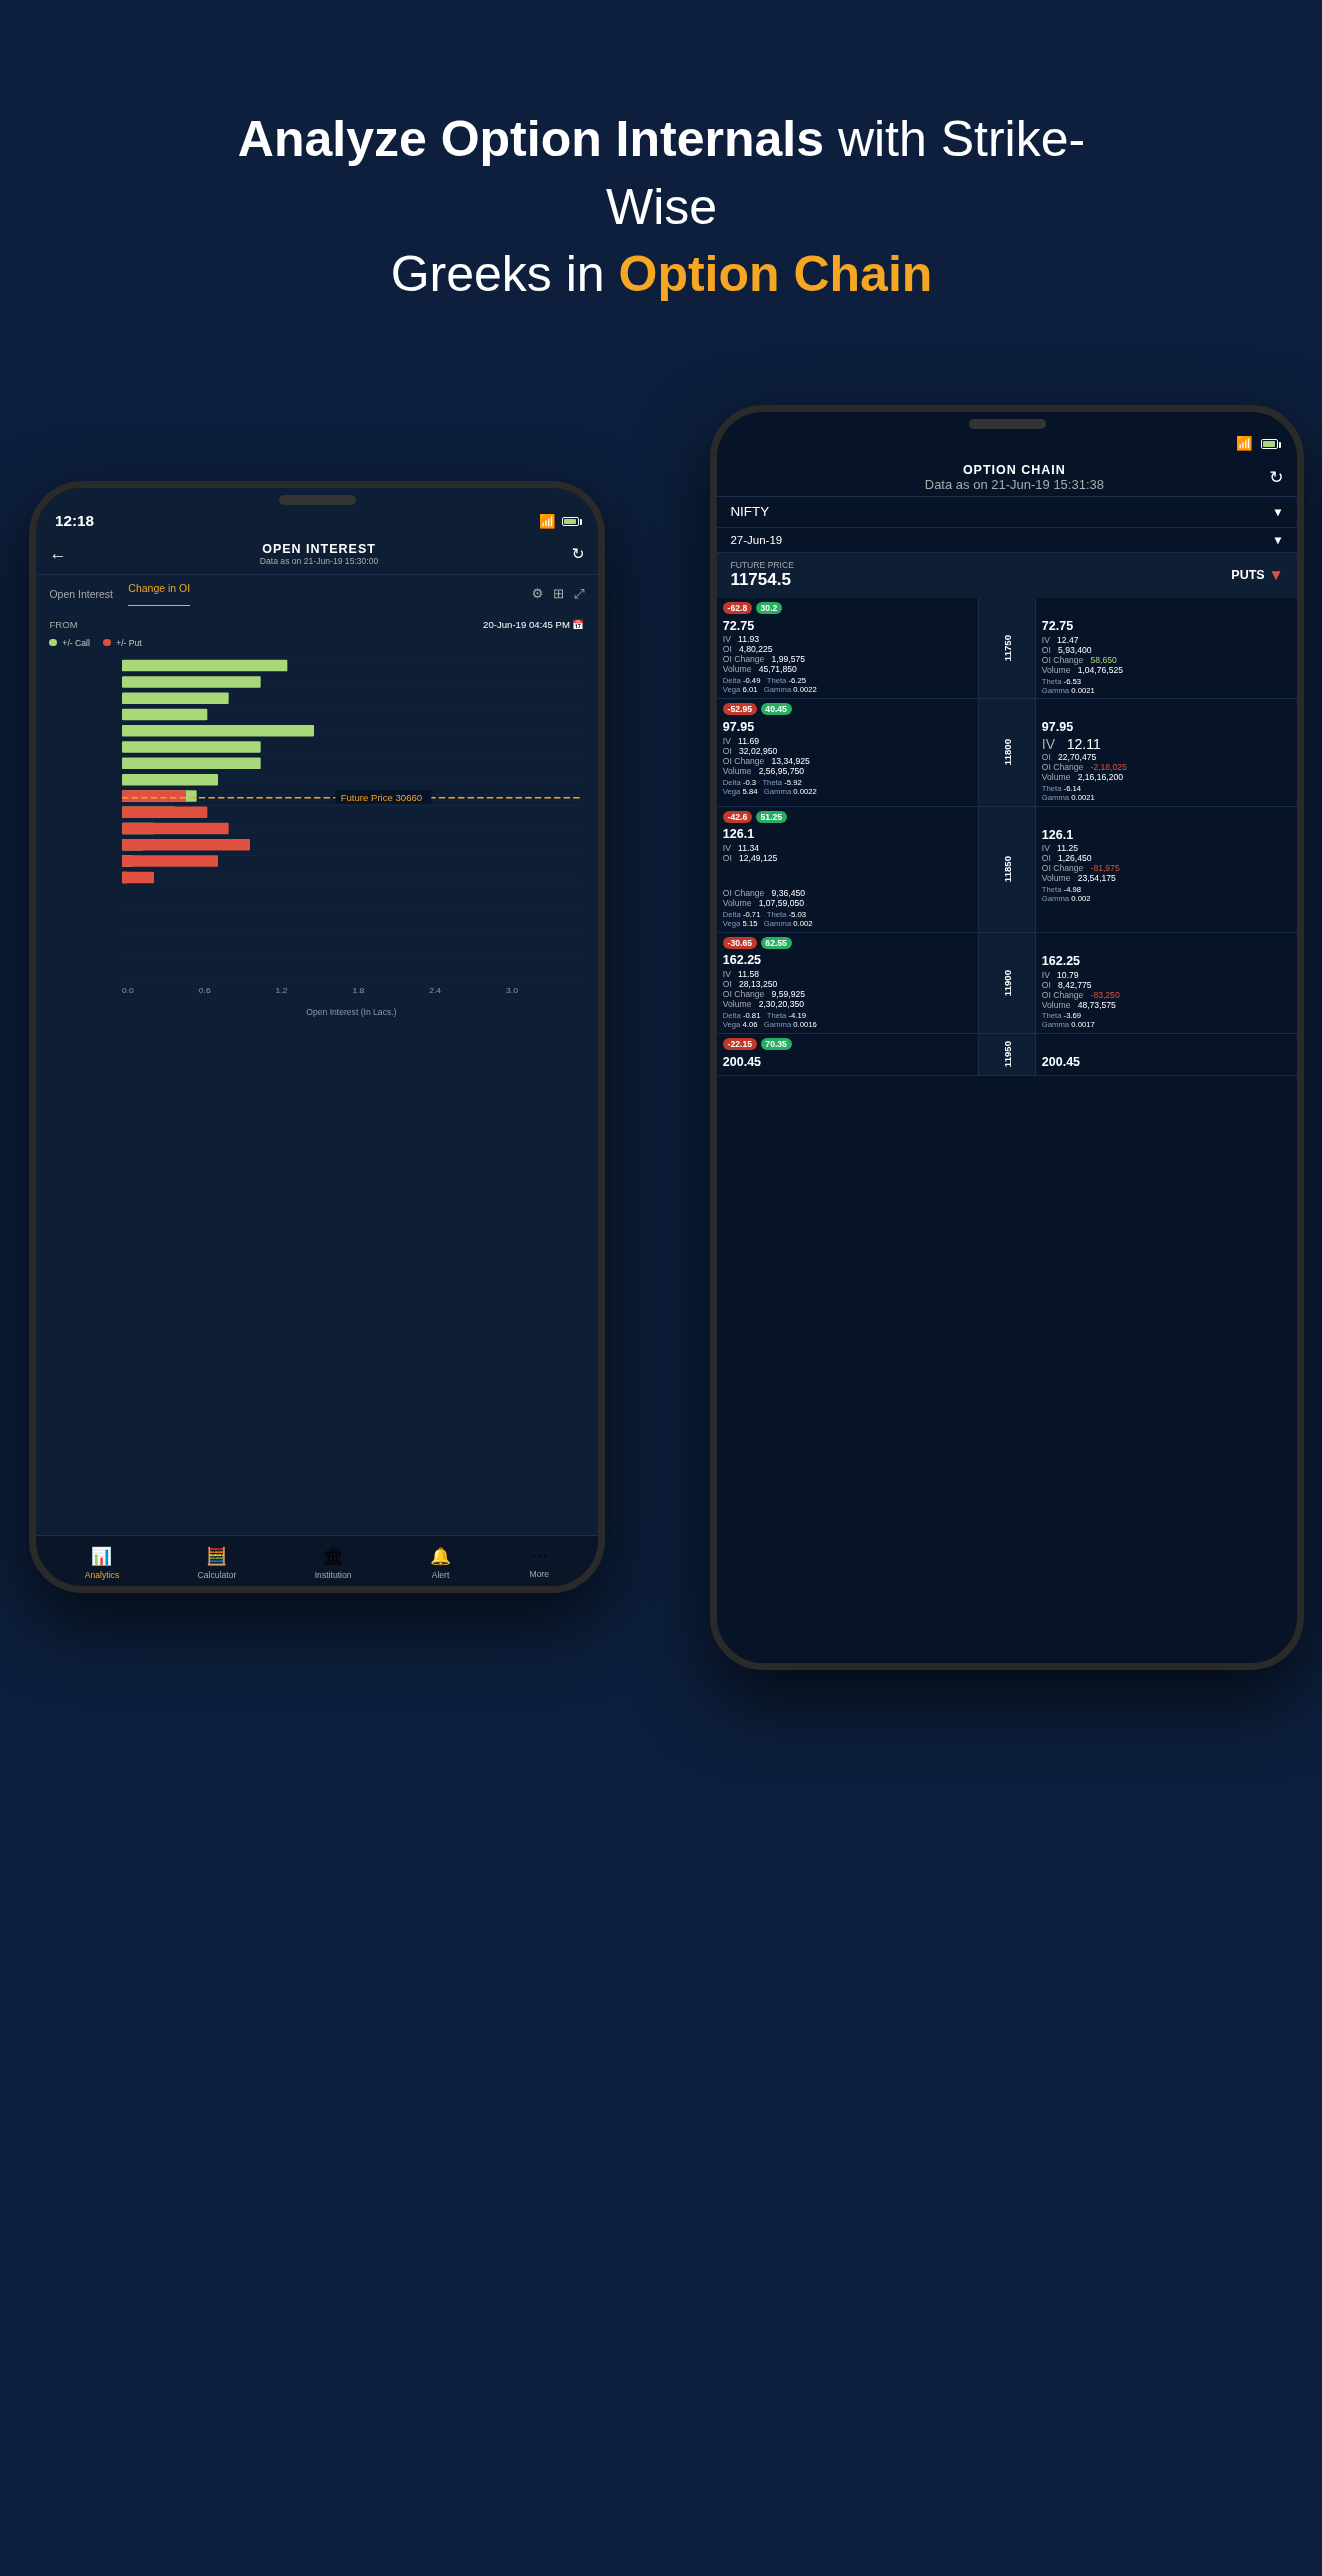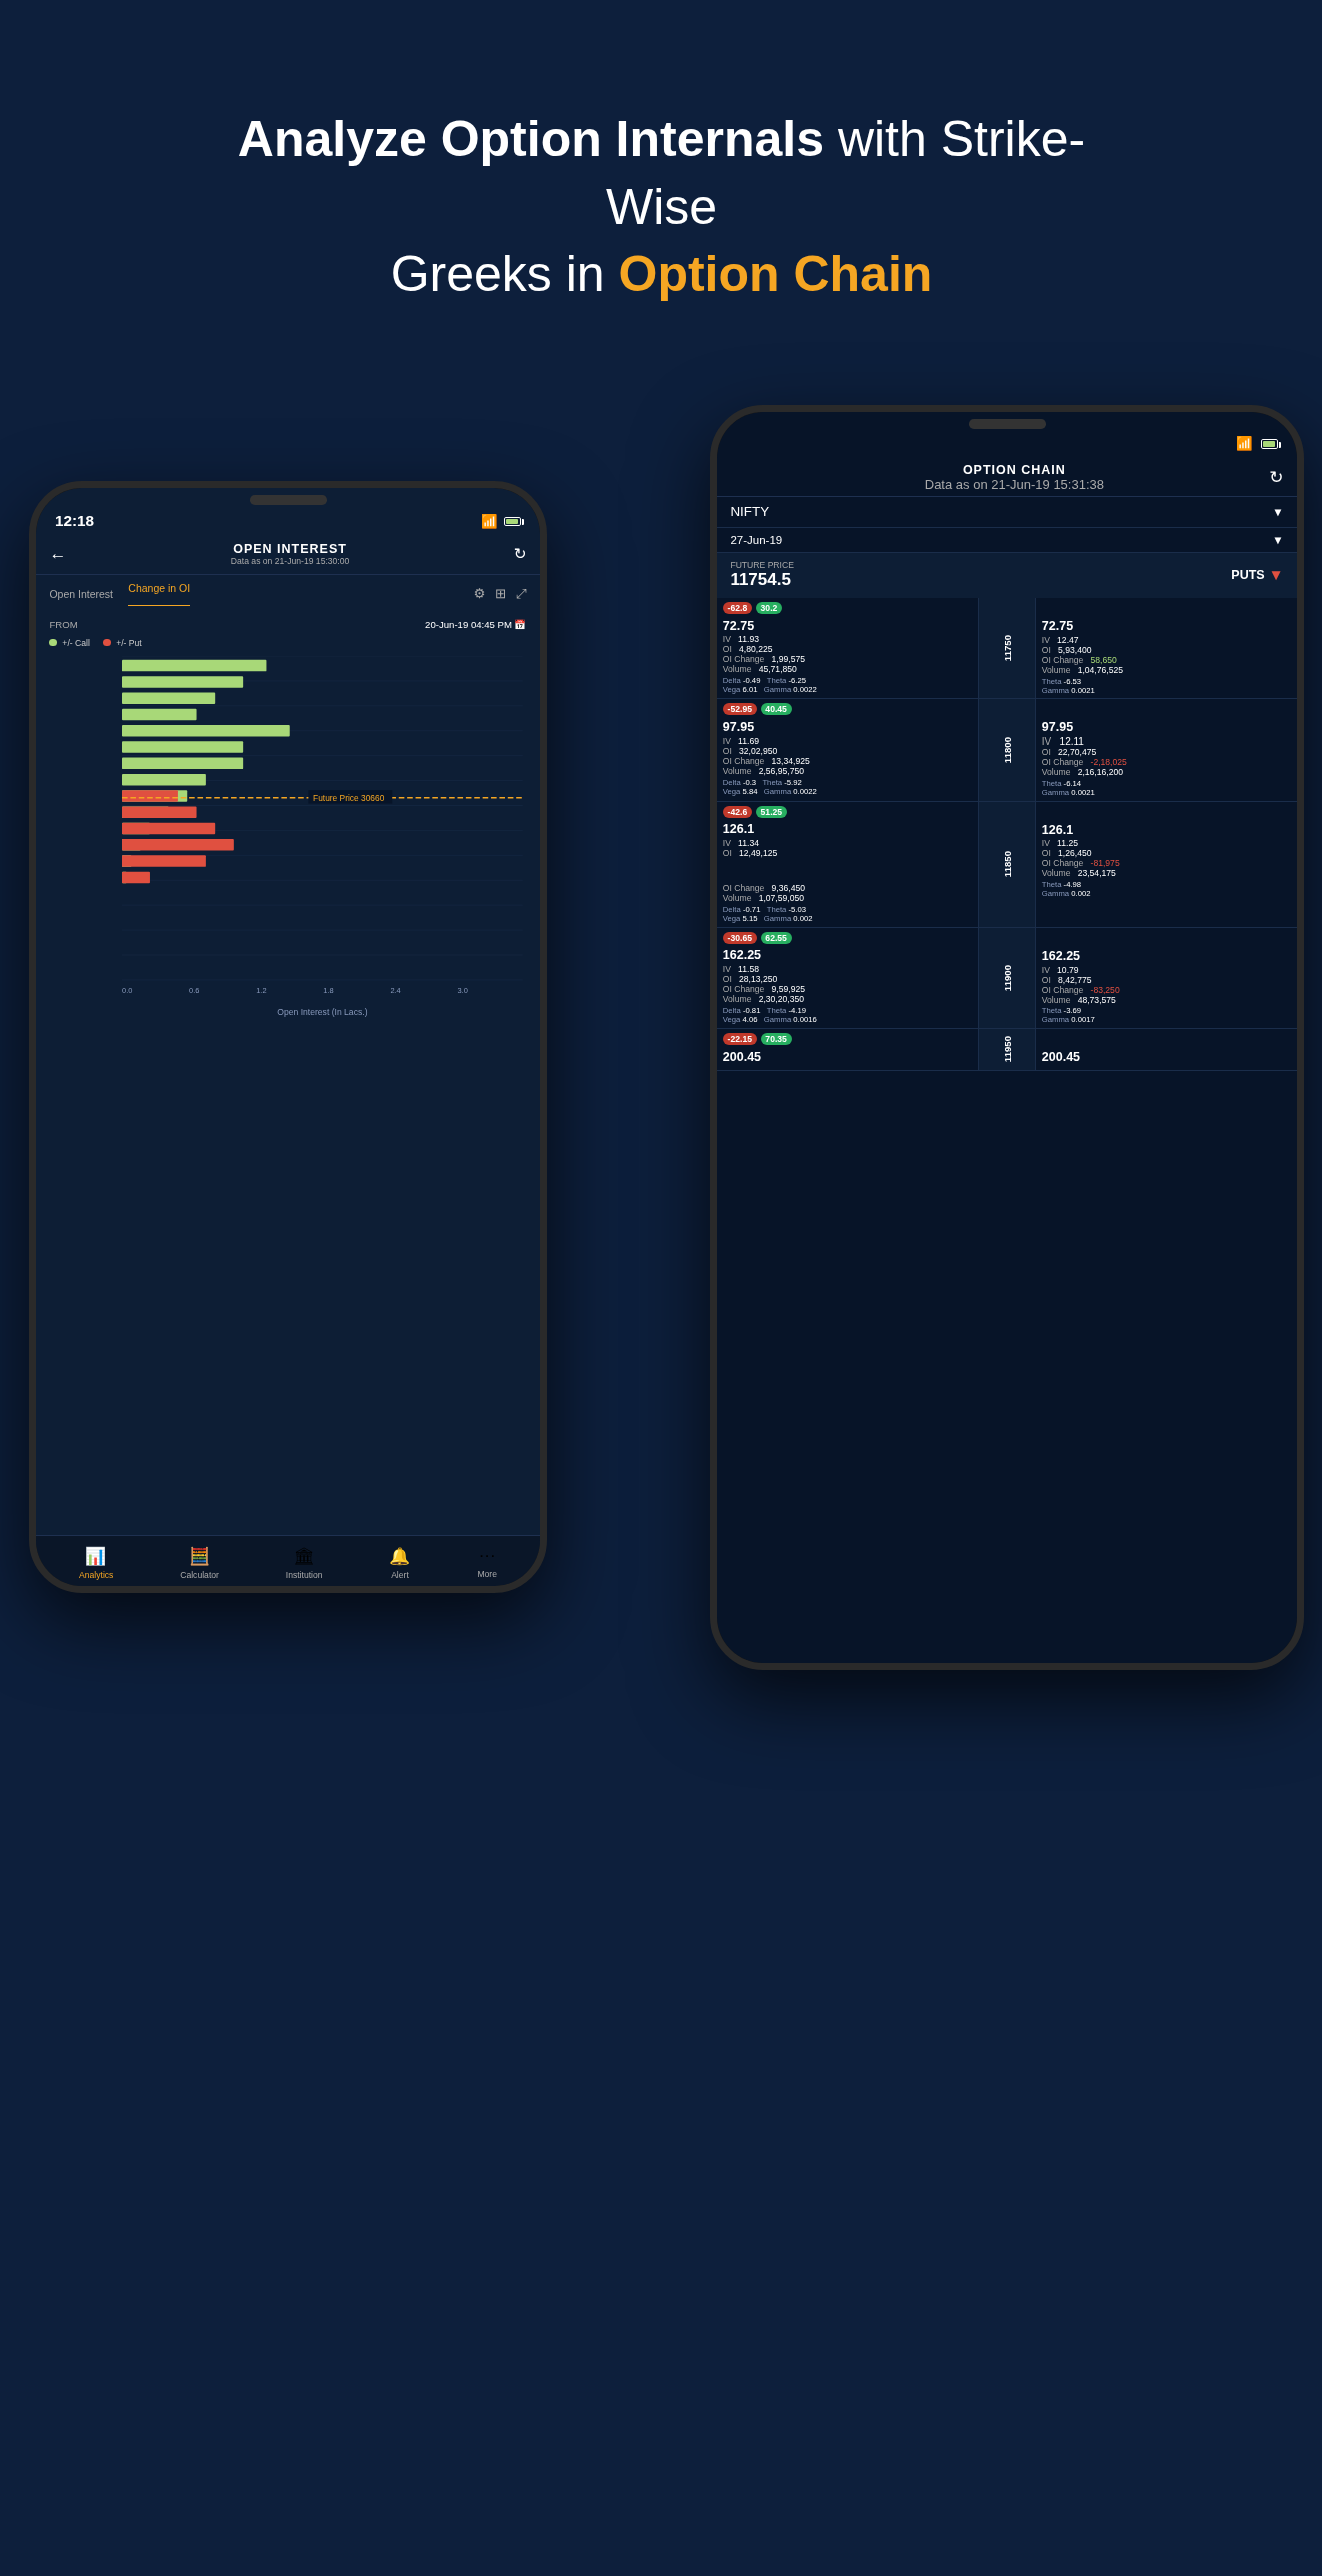--- a/index.html
+++ b/index.html
@@ -65,21 +65,21 @@
     .phone {
       position: absolute;
       border-radius: 58px;
       background: #1a1a1a;
       box-shadow: 0 29px 77px rgba(0,0,0,0.7);
       overflow: hidden;
     }
 
     
     .phone-left {
-      width: 518px;
+      width: 576px;
       height: 1112px;
       left: 29px;
       top: 134px;
       border-radius: 53px;
       border: 7.7px solid #2a2a2a;
       z-index: 1;
     }
 
     
     .phone-right {
@@ -638,21 +638,21 @@
             <div style="font-size:8.6px; color:#aaa;">OI Change &nbsp; <span style="color:#fff;">13,34,925</span></div>
             <div style="font-size:8.6px; color:#aaa;">Volume &nbsp; <span style="color:#fff;">2,56,95,750</span></div>
             <div style="font-size:7.7px; color:#8899bb; margin-top:1.9px;">Delta <span style="color:#fff;">-0.3</span> &nbsp; Theta <span style="color:#fff;">-5.92</span></div>
             <div style="font-size:7.7px; color:#8899bb;">Vega <span style="color:#fff;">5.84</span> &nbsp; Gamma <span style="color:#fff;">0.0022</span></div>
           </div>
           <div class="oc-strike-col">
             <span class="strike-text">11800</span>
           </div>
           <div class="oc-put-side">
             <div style="font-size:12.5px; font-weight:bold; color:#fff; margin-bottom:1.9px; margin-top:17px;">97.95</div>
-            <div style="font-size:10px; color:#aaa;">IV &nbsp; <span style="color:#fff;">12.11</span></div>
+            <div style="font-size:14px; color:#aaa;">IV &nbsp; <span style="color:#fff;">12.11</span></div>
             <div style="font-size:8.6px; color:#aaa;">OI &nbsp; <span style="color:#fff;">22,70,475</span></div>
             <div style="font-size:8.6px; color:#aaa;">OI Change &nbsp; <span style="color:#e05040;">-2,18,025</span></div>
             <div style="font-size:8.6px; color:#aaa;">Volume &nbsp; <span style="color:#fff;">2,16,16,200</span></div>
             <div style="font-size:7.7px; color:#8899bb; margin-top:1.9px;">Theta <span style="color:#fff;">-6.14</span></div>
             <div style="font-size:7.7px; color:#8899bb;">Gamma <span style="color:#fff;">0.0021</span></div>
           </div>
         </div>
 
         <div class="oc-row">
           <div class="oc-call-side">

